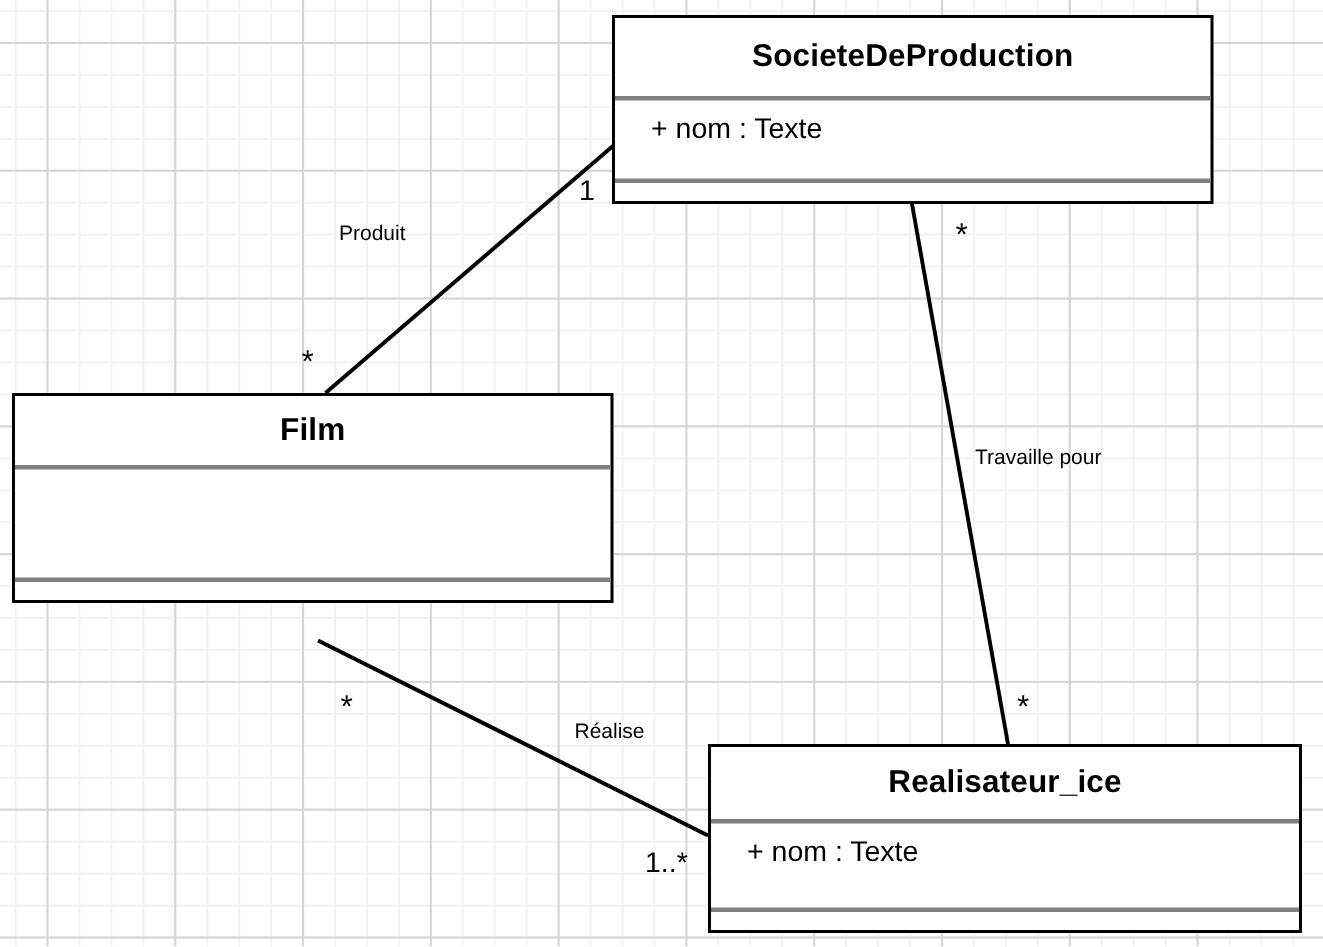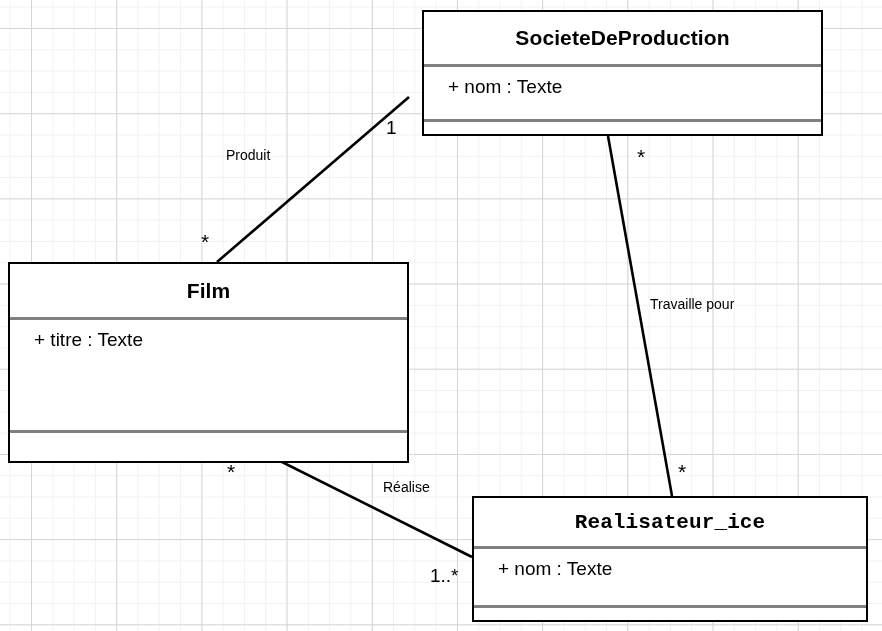--- a/index.html
+++ b/index.html
@@ -114,42 +114,41 @@
 <body>
 
 <div id="canvas">
 
   <svg id="links" width="882" height="631" viewBox="0 0 882 631">
     <line x1="217" y1="262" x2="409" y2="97"></line>
     <line x1="608" y1="136" x2="672" y2="496"></line>
     <line x1="212" y1="427" x2="472" y2="557"></line>
   </svg>
 
-  <div class="uml-class" style="left:408px; top:10px; width:401px; height:126px;margin-left:14px;">
+  <div class="uml-class" style="left:408px; top:10px; width:401px; height:126px;">
     <div class="class-name" style="height:53px;">SocieteDeProduction</div>
     <div class="compartment-sep"></div>
     <div class="attributes" style="height:53px;">
       <div class="attr-line">+ nom : Texte</div>
     </div>
     <div class="compartment-sep"></div>
     <div class="operations"></div>
   </div>
 
-  <div class="uml-class" style="left:8px; top:262px; width:401px; height:201px;">
+  <div class="uml-class" style="left:8px; top:262px; width:401px; height:140px;">
     <div class="class-name" style="height:53px;">Film</div>
     <div class="compartment-sep"></div>
     <div class="attributes" style="height:82px;">
-      <div class="attr-line">+ titre : Texte</div>
     </div>
     <div class="compartment-sep"></div>
     <div class="operations"></div>
   </div>
 
   <div class="uml-class" style="left:472px; top:496px; width:396px; height:126px;">
-    <div class="class-name" style="height:48px;font-family:Liberation Mono, monospace;">Realisateur_ice</div>
+    <div class="class-name" style="height:48px;">Realisateur_ice</div>
     <div class="compartment-sep"></div>
     <div class="attributes" style="height:56px;">
       <div class="attr-line">+ nom : Texte</div>
     </div>
     <div class="compartment-sep"></div>
     <div class="operations"></div>
   </div>
 
   <div class="edge-label" style="left:226px; top:148px;">Produit</div>
   <div class="multiplicity" style="left:386px; top:118px;">1</div>

